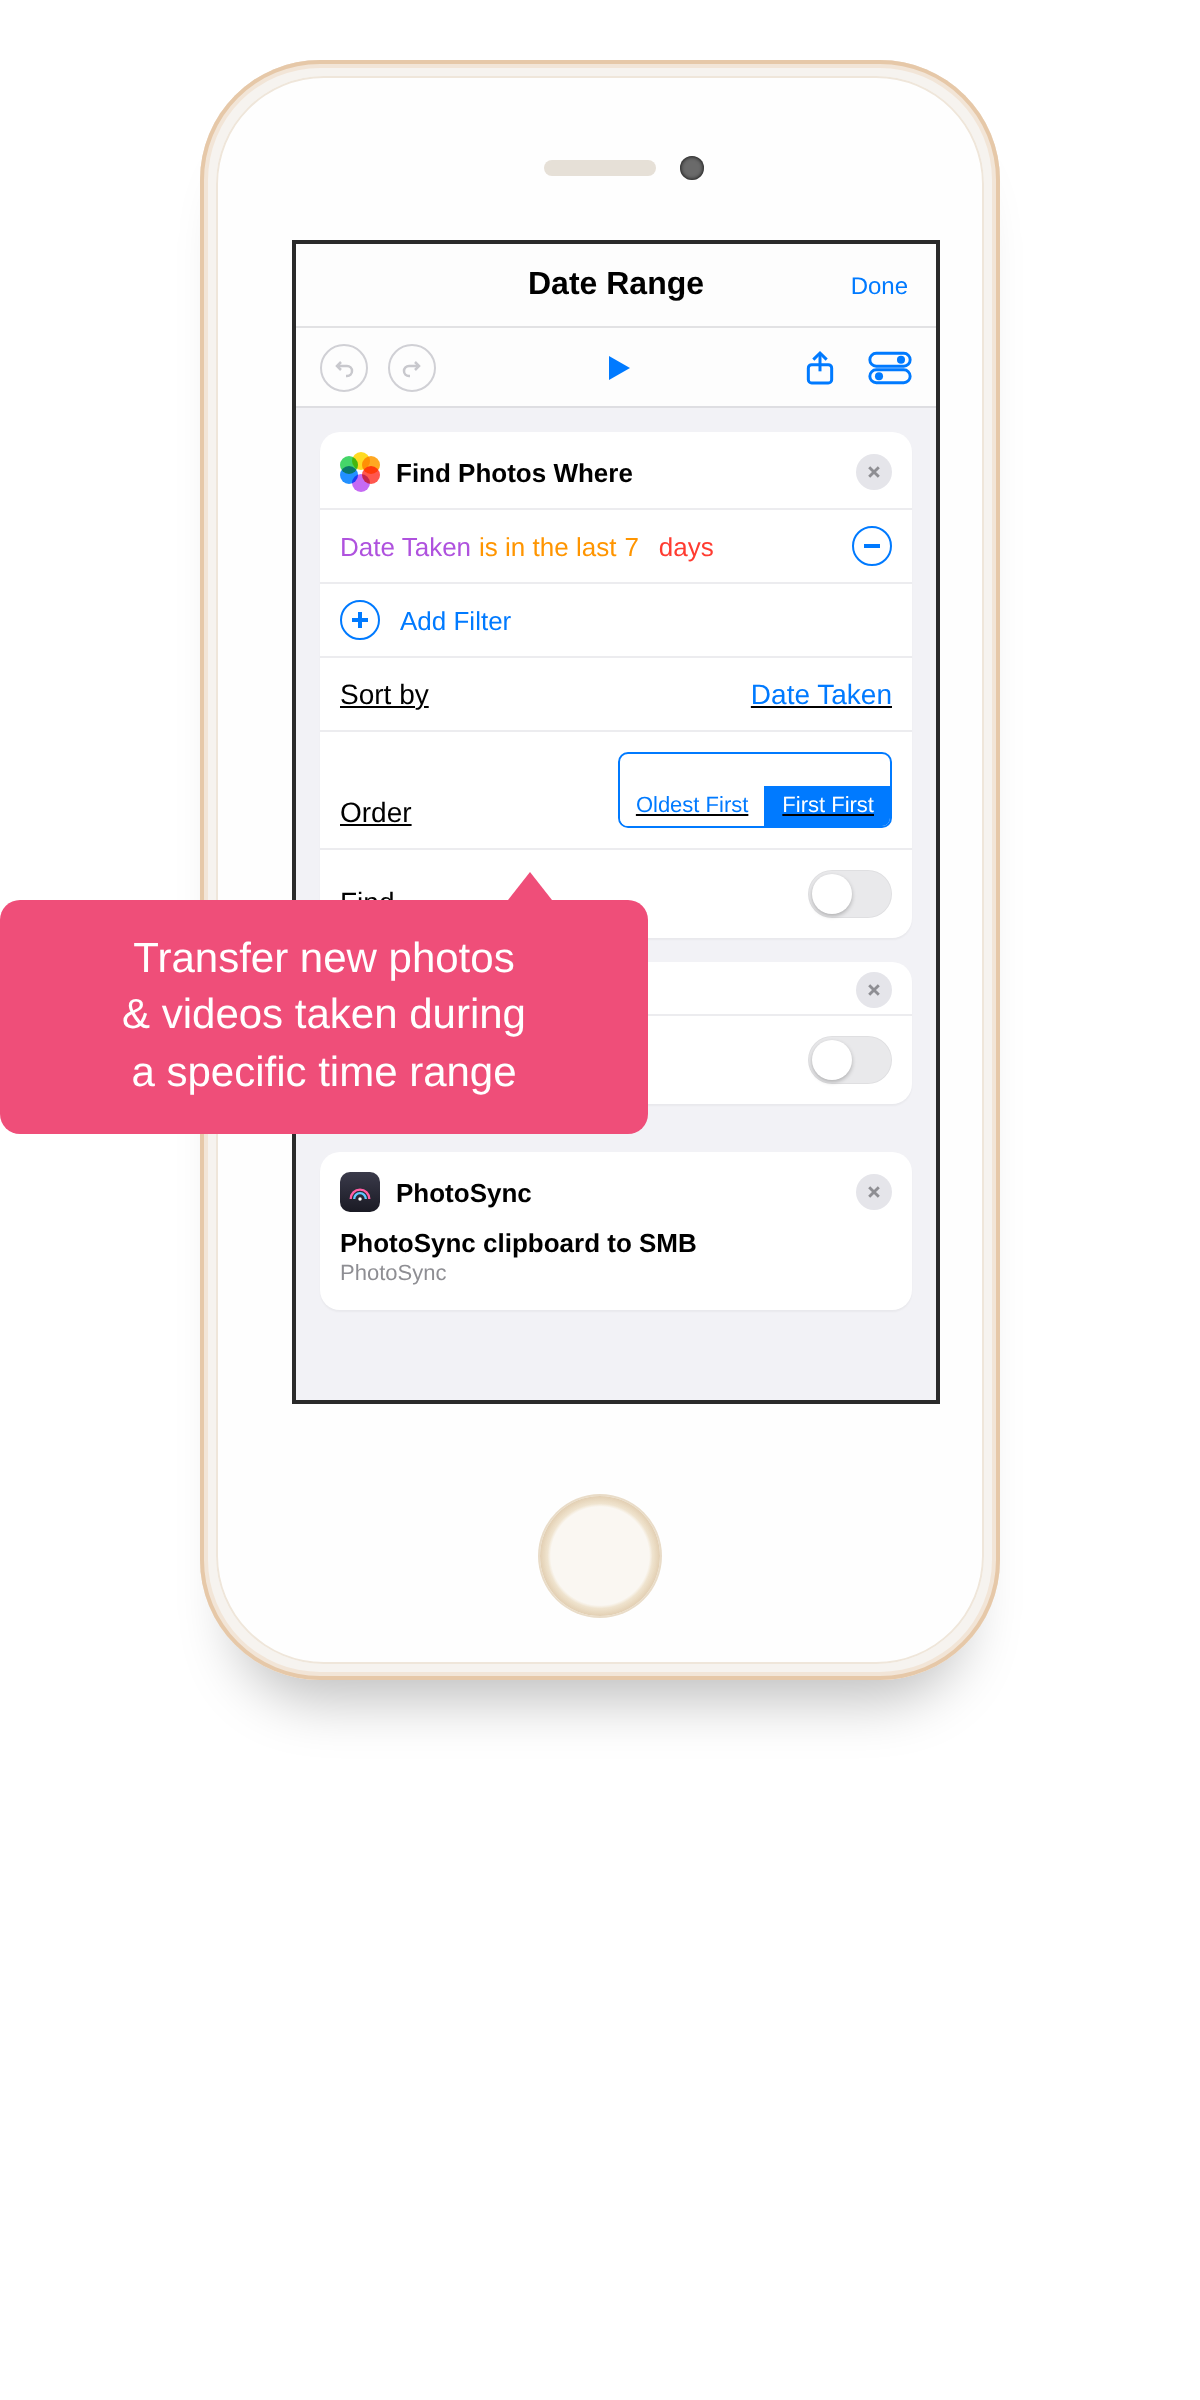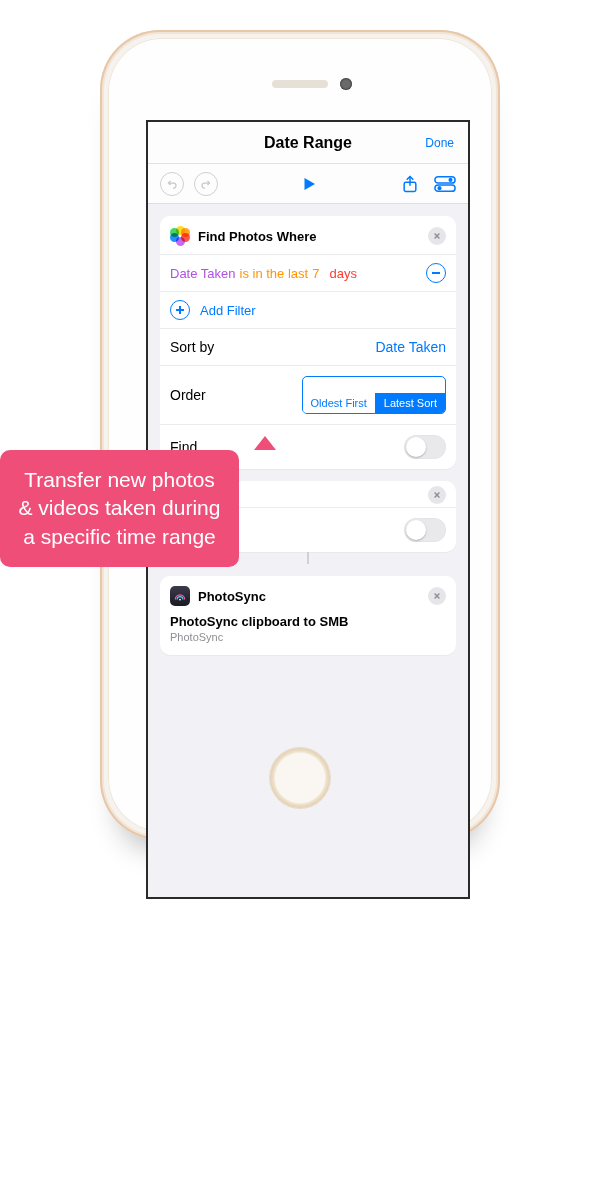--- a/index.html
+++ b/index.html
@@ -48,21 +48,21 @@
   .home-btn {
     position: absolute;
     bottom: 24px; left: 50%; transform: translateX(-50%);
     width: 60px; height: 60px; border-radius: 50%;
     background: radial-gradient(circle at 50% 50%, #faf7f2 58%, #f0e4cf 62%, #e9d6b9 70%, #f6ecdc 90%);
     box-shadow: 0 0 0 1px #e9dcc8, inset 0 0 6px rgba(0,0,0,0.05);
   }
   .screen {
     position: absolute;
     top: 82px; left: 38px;
-    width: 324px; height: 779px;
+    width: 324px; height: 582px;
     background: #f2f2f6;
     border: 2px solid #2a2a2a;
     overflow: hidden;
   }
   .nav-title-row {
     height: 42px;
     background: #fdfdfd;
     display: flex;
     align-items: center;
     justify-content: center;
@@ -161,22 +161,22 @@
     border: 1.5px solid #007aff;
     display:flex; align-items:center; justify-content:center;
     color:#007aff; position:relative; margin-right:6px;
   }
   .plus-circ::before { content:""; position:absolute; width:8px; height:1.5px; background:#007aff; }
   .plus-circ::after { content:""; position:absolute; width:1.5px; height:8px; background:#007aff; }
   .addfilter { color:#007aff; font-size:13px; }
   .kv-row {
     padding: 10px 10px;
     border-top: 0.5px solid #ececef;
-    display: flex; align-items: center;
-    font-size: 14px; color:#000;
+    display: flex; align-items: flex-end;
+    font-size: 14px; color:#000;text-decoration:underline;
   }
   .kv-row .val { margin-left:auto; color:#007aff; font-size:14px; }
   .seg {
     margin-left: auto;
     display: flex;
     border: 1px solid #007aff;
     border-radius: 5px;
     overflow: hidden;
     font-size: 11px;
   }
@@ -212,21 +212,21 @@
   }
   .hidden-card {
     opacity: 1;
   }
   .right-text {
     margin-left:auto; color:#8e8e93; font-size:13px;
   }
   .callout {
     position: absolute;
     top: 450px; left: 0;
-    width: 239px;
+    width: 324px;
     background: #ef4e79;
     color: #fff;
     font-size: 21px;
     line-height: 1.35;
     padding: 16px 18px;
     border-radius: 10px;
     text-align: center;
     z-index: 50;
   }
   .callout::before {
@@ -328,21 +328,21 @@
             <span class="addfilter">Add Filter</span>
           </div>
           <div class="kv-row">
             <span>Sort by</span>
             <span class="val">Date Taken</span>
           </div>
           <div class="kv-row">
             <span>Order</span>
             <div class="seg">
               <div class="seg-a">Oldest First</div>
-              <div class="seg-b">Latest Sort</div>
+              <div class="seg-b">First First</div>
             </div>
           </div>
           <div class="kv-row">
             <span>Find</span>
             <div class="toggle"></div>
           </div>
         </div>
 
         <div class="card hidden-card">
           <div class="card-head" style="height:26px;">

